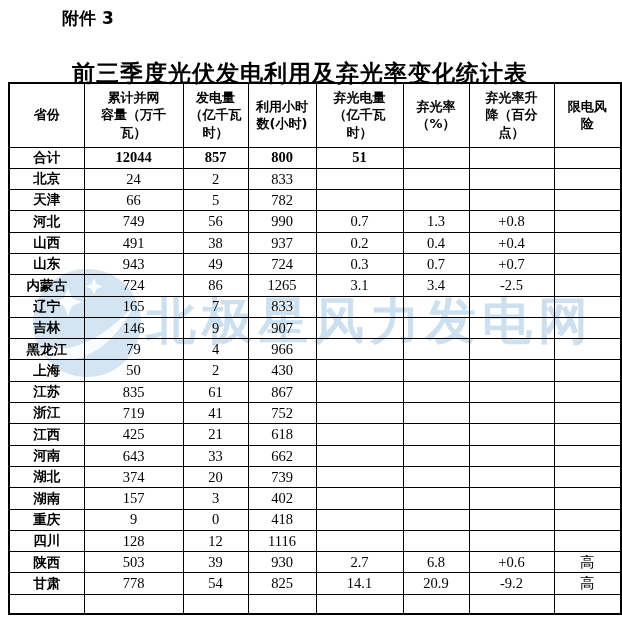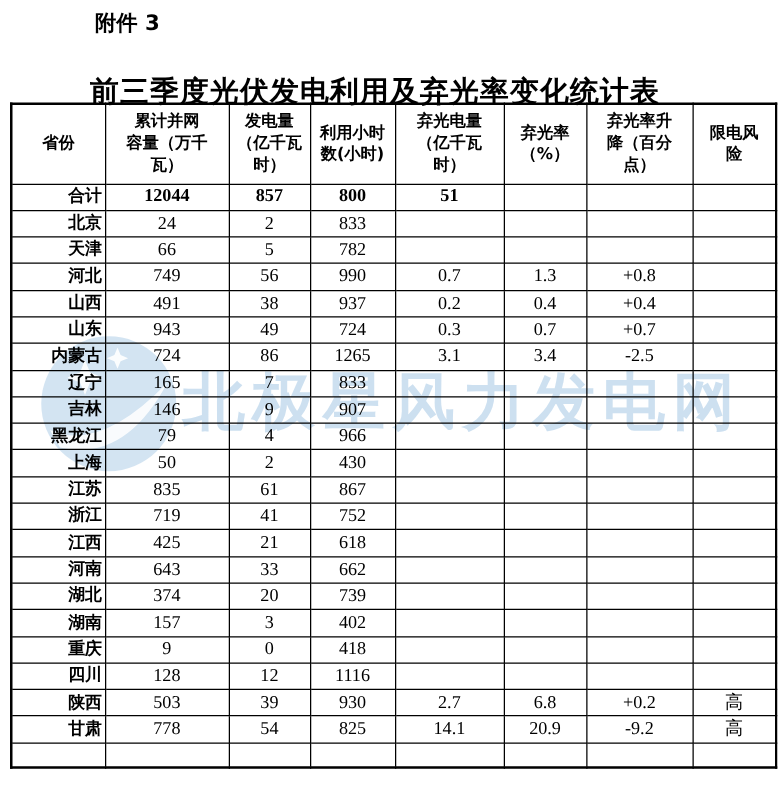--- a/index.html
+++ b/index.html
@@ -49,21 +49,21 @@
     font-family: "DejaVu Sans", sans-serif;
   }
 
   
   .doc {
     position: relative;
     z-index: 1;
   }
   .attachment-label {
     position: absolute;
-    left: 76px;
+    left: 62px;
     top: 7px;
     font-size: 17px;
     font-weight: bold;
   }
   .doc-title {
     position: absolute;
     left: 0;
     top: 58px;
     width: 600px;
     text-align: center;
@@ -100,21 +100,20 @@
   }
   table.stats td {
     font-size: 14.5px;
     line-height: 1;
     font-family: "Liberation Serif", "DejaVu Serif", serif;
   }
   table.stats td.province-cell {
     font-family: "DejaVu Sans", "Liberation Sans", sans-serif;
     font-weight: bold;
     font-size: 13.5px;
-    text-align: right;
   }
   table.stats tr.total-row td { font-weight: bold; }
   table.stats tr.partial-row { height: 20px; }
 </style>
 </head>
 <body>
 
 <div class="watermark-layer">
   <svg class="wm-logo" viewBox="0 0 114 114">
     <circle cx="57" cy="57" r="54" fill="rgba(168,202,230,0.5)"></circle>
@@ -344,21 +343,21 @@
           <td></td>
           <td></td>
         </tr>
         <tr>
           <td class="province-cell">陕西</td>
           <td>503</td>
           <td>39</td>
           <td>930</td>
           <td>2.7</td>
           <td>6.8</td>
-          <td>+0.2</td>
+          <td>+0.6</td>
           <td>高</td>
         </tr>
         <tr>
           <td class="province-cell">甘肃</td>
           <td>778</td>
           <td>54</td>
           <td>825</td>
           <td>14.1</td>
           <td>20.9</td>
           <td>-9.2</td>

